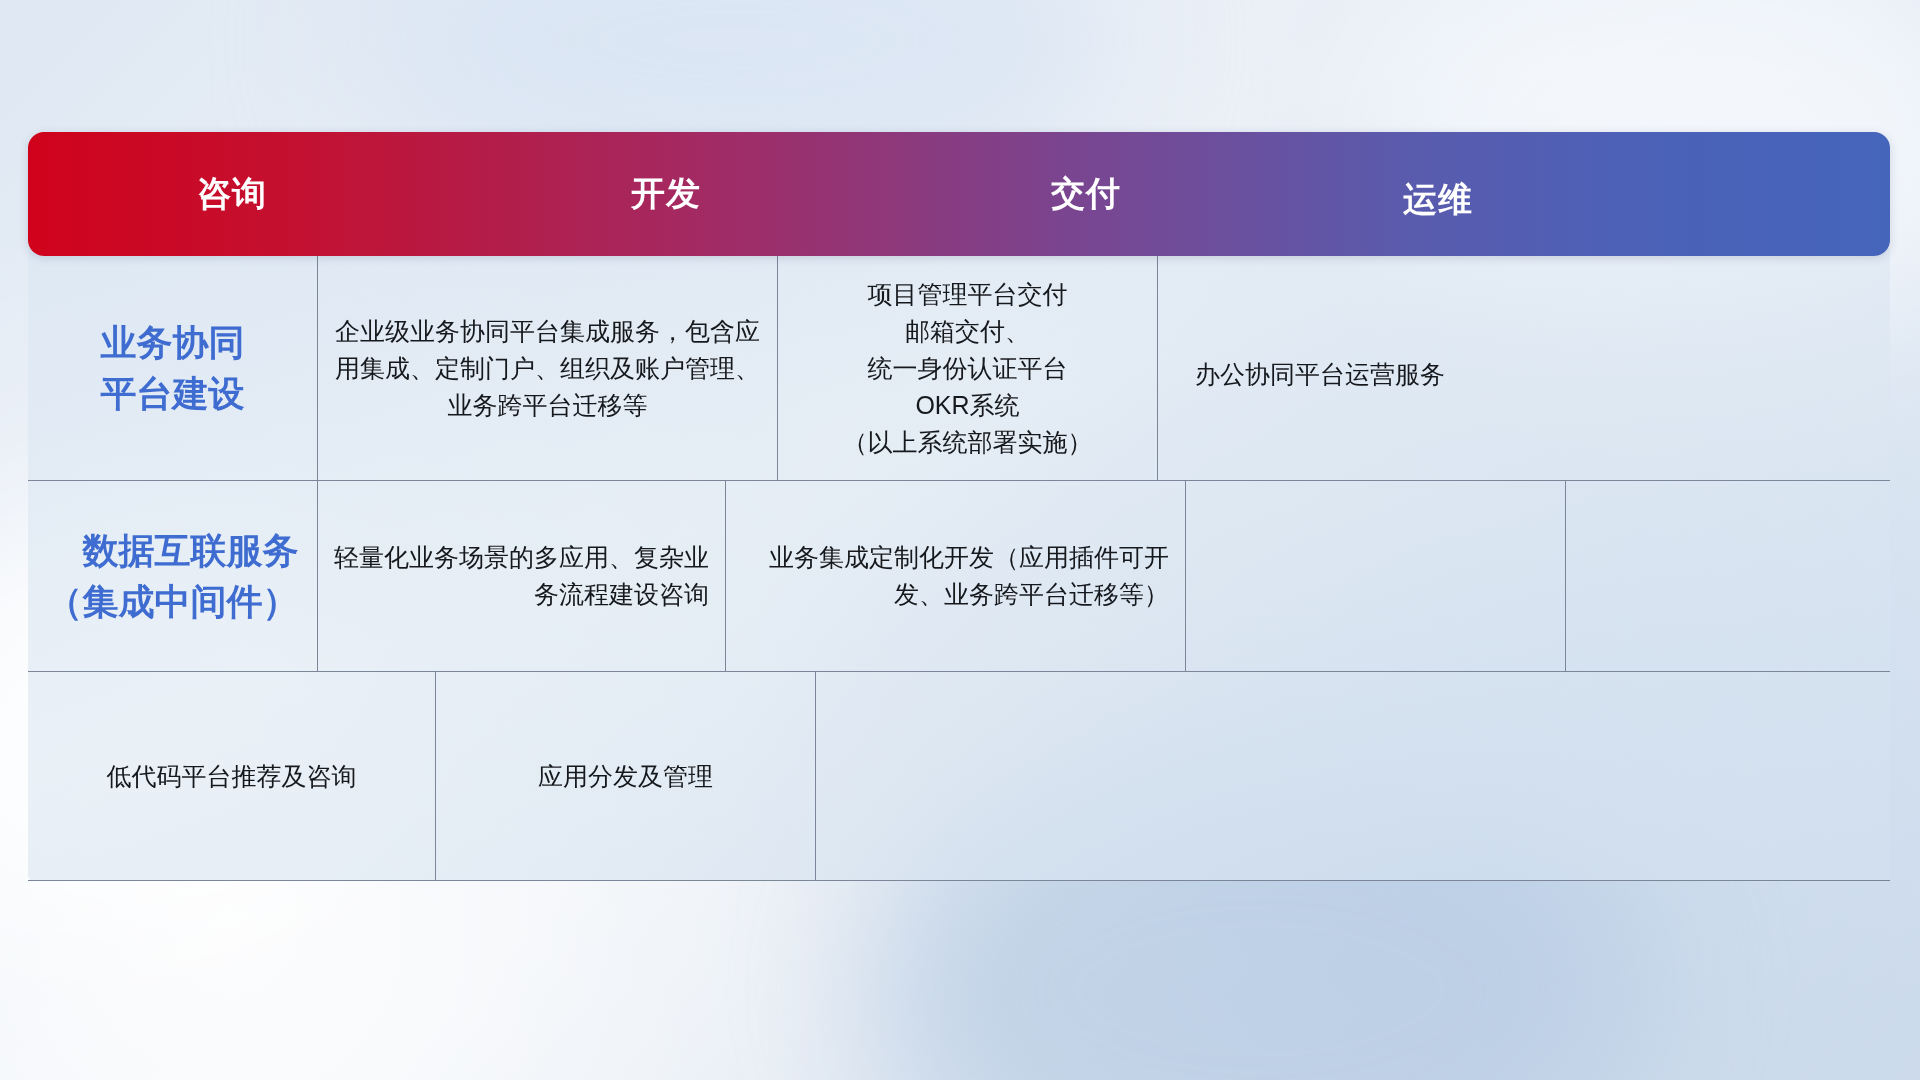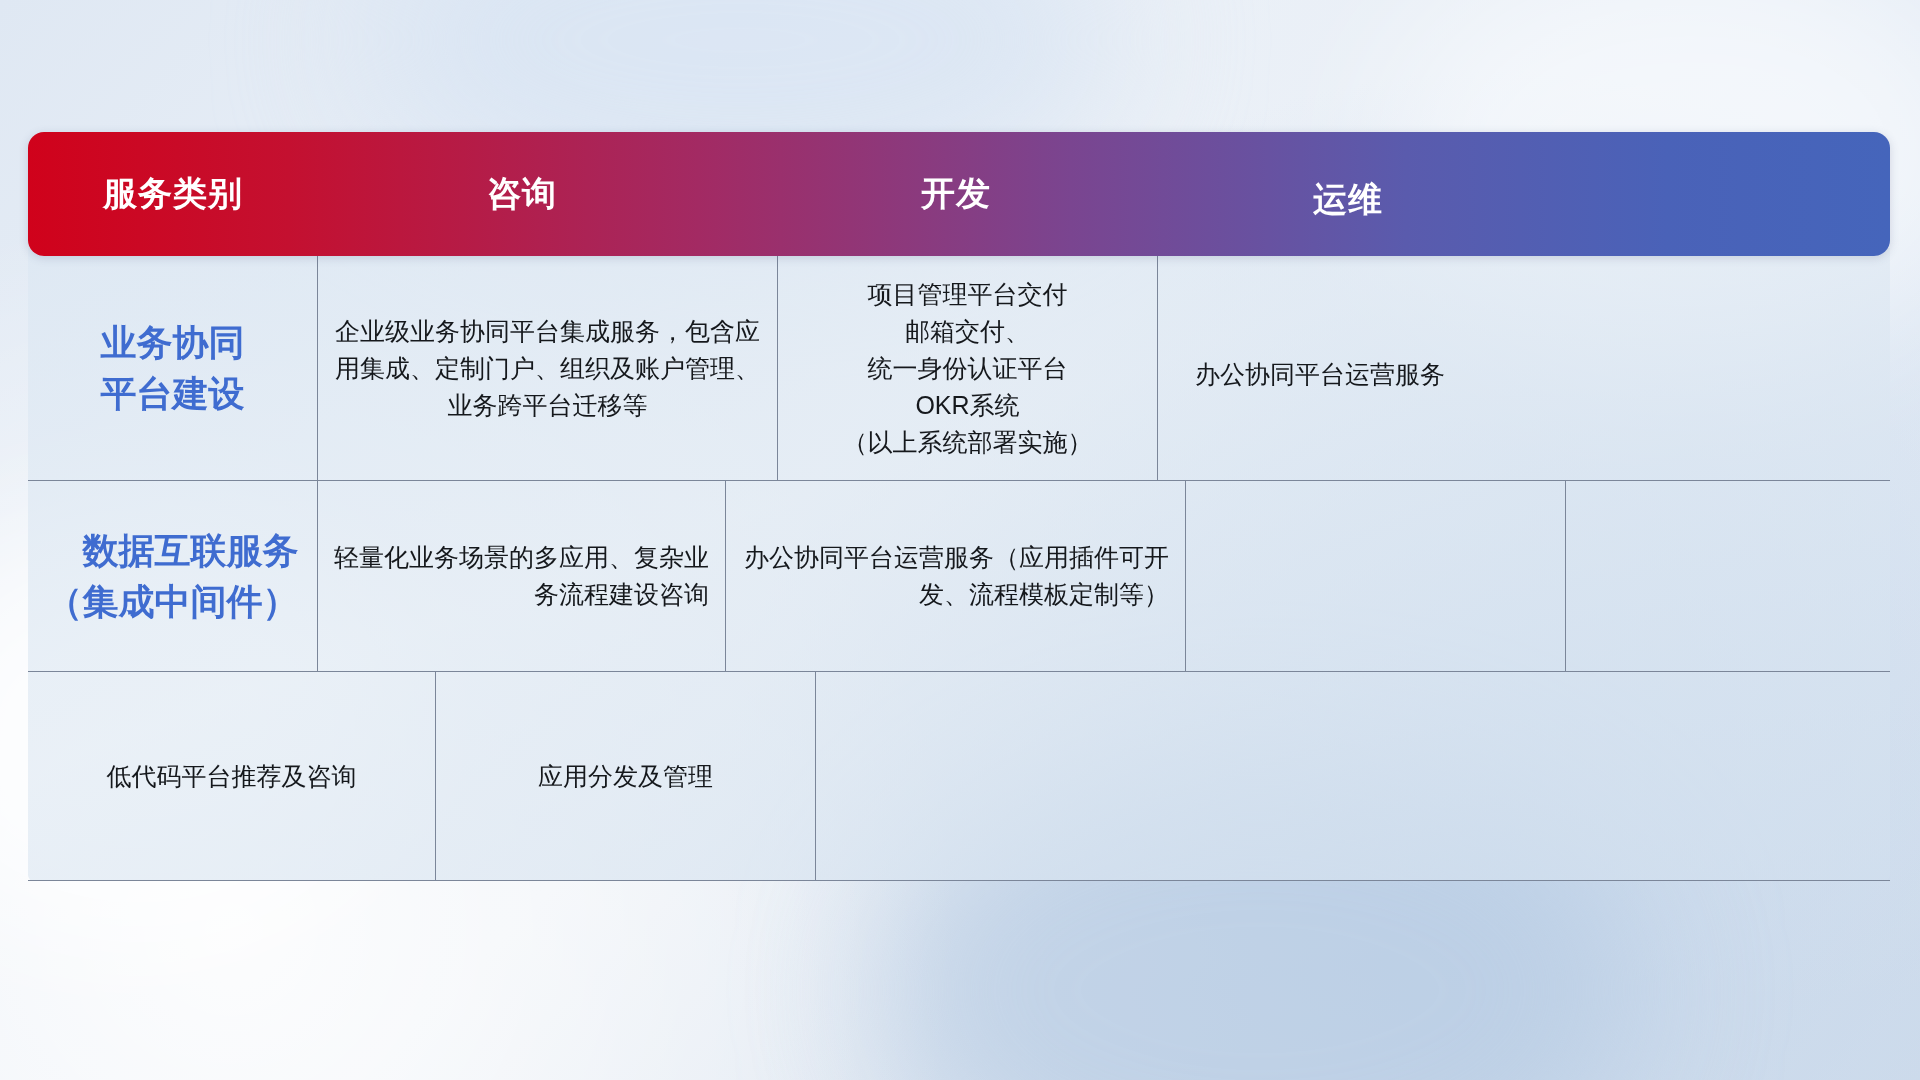--- a/index.html
+++ b/index.html
@@ -118,23 +118,23 @@
 
 <div class="slide">
   <div class="blob b1"></div>
   <div class="blob b2"></div>
   <div class="blob b3"></div>
   <div class="blob b4"></div>
 
   <div class="table-wrap">
 
     <div class="head-row">
-      <div class="head-cell col0">服务类别</div>
       <div class="head-cell col1">咨询</div>
       <div class="head-cell col2">开发</div>
+      <div class="head-cell col3">交付</div>
       <div class="head-cell col4">运维</div>
     </div>
 
     <div class="body-grid">
 
       <div class="row r1">
         <div class="cell cat col0 nowrap-pre">业务协同
 平台建设</div>
         <div class="cell col2">企业级业务协同平台集成服务，包含应用集成、定制门户、组织及账户管理、业务跨平台迁移等</div>
         <div class="cell col3 nowrap-pre">项目管理平台交付
@@ -142,21 +142,21 @@
 统一身份认证平台
 OKR系统
 （以上系统部署实施）</div>
         <div class="cell col4">办公协同平台运营服务</div>
       </div>
 
       <div class="row r2">
         <div class="cell cat col0 nowrap-pre">数据互联服务
 （集成中间件）</div>
         <div class="cell col1">轻量化业务场景的多应用、复杂业务流程建设咨询</div>
-        <div class="cell col2">办公协同平台运营服务（应用插件可开发、流程模板定制等）</div>
+        <div class="cell col2">业务集成定制化开发（应用插件可开发、业务跨平台迁移等）</div>
         <div class="cell col3 empty"></div>
         <div class="cell col4 empty"></div>
       </div>
 
       <div class="row r3">
         <div class="cell col1">低代码平台推荐及咨询</div>
         <div class="cell col3">应用分发及管理</div>
         <div class="cell col4 empty"></div>
       </div>
 

